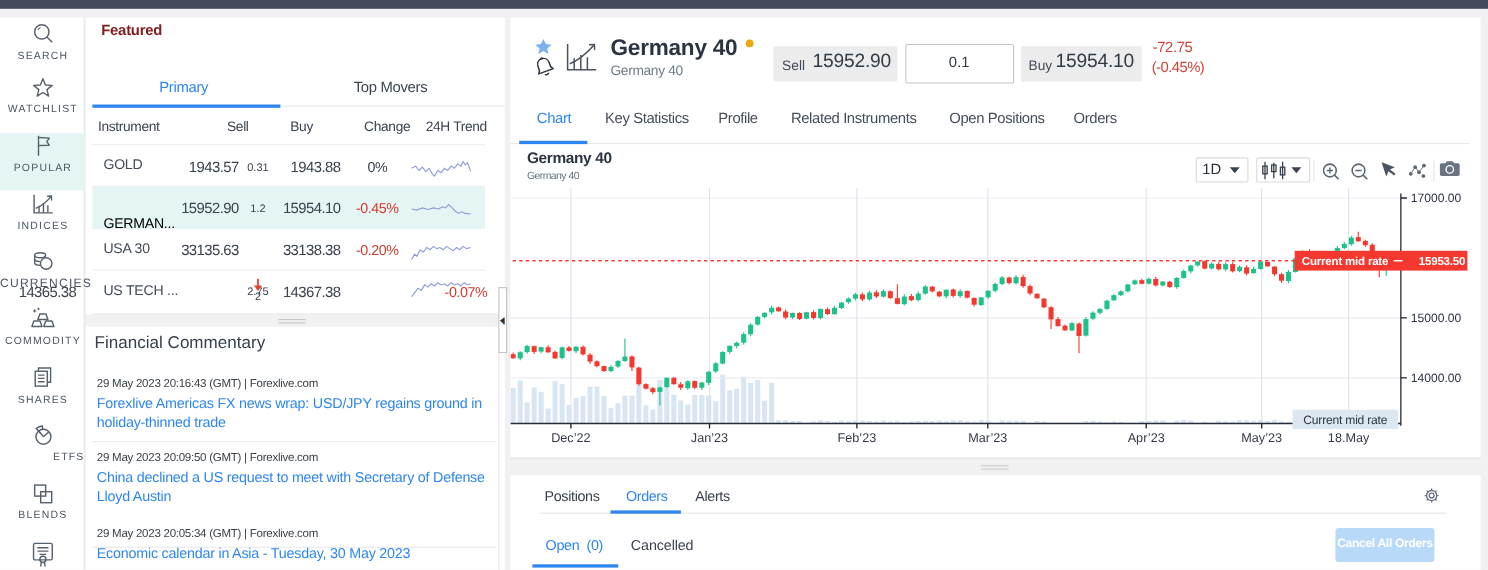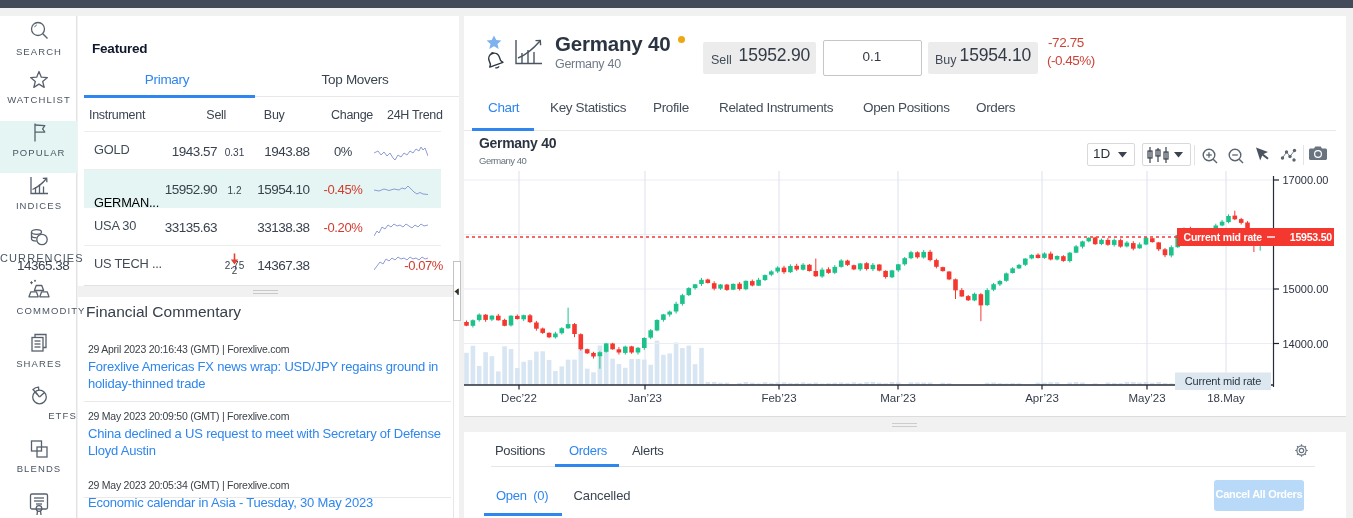--- a/index.html
+++ b/index.html
@@ -43,21 +43,21 @@
     <path d="M4.5,10.4 C4.5,11.7 6.7,12.7 9.5,12.7" stroke="#57616e" stroke-width="1.3" fill="none"></path>
     <circle cx="15" cy="14.5" r="5.2" stroke="#57616e" stroke-width="1.3" fill="none"></circle>
   </svg>
 <div class="abs" style="font-size:11px;color:#4a5562;line-height:1;font-weight:400;left:0px;top:253.2px;white-space:nowrap;width:78px;text-align:center;letter-spacing:1.1px;">CURRENCIES</div>
 <svg class="abs" style="left:27px;top:278px" width="24" height="24" viewBox="0 0 24 24">
     <path d="M9.2,7.5 L14.8,7.5 L16.6,12.5 L7.4,12.5 Z" stroke="#57616e" stroke-width="1.3" fill="none" stroke-linejoin="round"></path>
     <path d="M3.8,13.8 L9.4,13.8 L11.2,18.8 L2,18.8 Z" stroke="#57616e" stroke-width="1.3" fill="none" stroke-linejoin="round"></path>
     <path d="M14.6,13.8 L20.2,13.8 L22,18.8 L12.8,18.8 Z" stroke="#57616e" stroke-width="1.3" fill="none" stroke-linejoin="round"></path>
     <path d="M4.5,3.2 L4.5,6.2 M3,4.7 L6,4.7 M8,1.8 L8,3.8 M7,2.8 L9,2.8" stroke="#57616e" stroke-width="1" fill="none"></path>
   </svg>
-<div class="abs" style="font-size:9.5px;color:#4a5562;line-height:1;font-weight:400;left:0px;top:306.2px;white-space:nowrap;width:78px;text-align:center;letter-spacing:1.1px;margin-left:12px;">COMMODITY</div>
+<div class="abs" style="font-size:9.5px;color:#4a5562;line-height:1;font-weight:400;left:0px;top:306.2px;white-space:nowrap;width:78px;text-align:center;letter-spacing:1.1px;">COMMODITY</div>
 <svg class="abs" style="left:27px;top:331px" width="24" height="24" viewBox="0 0 24 24">
     <path d="M8,6.5 L8,3.5 L19,3.5 L19,16.5 L16,16.5" stroke="#57616e" stroke-width="1.3" fill="none"></path>
     <rect x="5" y="6.5" width="11" height="13.5" stroke="#57616e" stroke-width="1.3" fill="none"></rect>
     <line x1="7.5" y1="10" x2="13.5" y2="10" stroke="#57616e" stroke-width="1.3" fill="none"></line>
     <line x1="7.5" y1="13" x2="13.5" y2="13" stroke="#57616e" stroke-width="1.3" fill="none"></line>
     <line x1="7.5" y1="16" x2="13.5" y2="16" stroke="#57616e" stroke-width="1.3" fill="none"></line>
   </svg>
 <div class="abs" style="font-size:9.5px;color:#4a5562;line-height:1;font-weight:400;left:0px;top:358.7px;white-space:nowrap;width:78px;text-align:center;letter-spacing:1.1px;">SHARES</div>
 <svg class="abs" style="left:27px;top:384px" width="24" height="24" viewBox="0 0 24 24">
     <circle cx="12.5" cy="13" r="6.8" stroke="#57616e" stroke-width="1.3" fill="none"></circle>
@@ -72,21 +72,21 @@
   </svg>
 <div class="abs" style="font-size:9.5px;color:#4a5562;line-height:1;font-weight:400;left:0px;top:463.7px;white-space:nowrap;width:78px;text-align:center;letter-spacing:1.1px;">BLENDS</div>
 <svg class="abs" style="left:27px;top:492px" width="24" height="24" viewBox="0 0 24 24">
     <rect x="3.5" y="2" width="17" height="15" rx="1.5" stroke="#57616e" stroke-width="1.3" fill="none"></rect>
     <line x1="7" y1="6" x2="17" y2="6" stroke="#57616e" stroke-width="1.3" fill="none"></line>
     <line x1="7" y1="9" x2="17" y2="9" stroke="#57616e" stroke-width="1.3" fill="none"></line>
     <line x1="9" y1="12" x2="15" y2="12" stroke="#57616e" stroke-width="1.3" fill="none"></line>
     <circle cx="12" cy="16.5" r="2.8" stroke="#57616e" stroke-width="1.3" fill="none"></circle>
     <path d="M10.5,19 L10,23 M13.5,19 L14,23" stroke="#57616e" stroke-width="1.3" fill="none"></path>
   </svg>
-<div class="abs" style="font-size:13.5px;color:#0f172a;line-height:1;font-weight:700;letter-spacing:-0.2px;left:92px;top:42px;white-space:nowrap;">Featured</div>
+<div class="abs" style="font-size:13.5px;color:#7f1d1d;line-height:1;font-weight:700;letter-spacing:-0.2px;left:92px;top:21px;white-space:nowrap;">Featured</div>
 <div class="abs" style="font-size:13.5px;color:#2e86ee;line-height:1;font-weight:400;letter-spacing:-0.3px;left:67px;top:72.9px;width:200px;text-align:center;">Primary</div>
 <div class="abs" style="font-size:13.5px;color:#3a4450;line-height:1;font-weight:400;letter-spacing:-0.3px;left:255px;top:72.9px;width:200px;text-align:center;">Top Movers</div>
 <div class="abs" style="left:84px;top:95px;width:171px;height:3px;background:#2e86ee;"></div>
 <div class="abs" style="left:255px;top:96.2px;width:204px;height:1.2px;background:#e8e8e8;"></div>
 <div class="abs" style="font-size:12.5px;color:#3b4450;line-height:1;font-weight:400;letter-spacing:-0.3px;left:89px;top:109.4px;white-space:nowrap;">Instrument</div>
 <div class="abs" style="font-size:12.5px;color:#3b4450;line-height:1;font-weight:400;letter-spacing:-0.3px;left:26px;top:109.4px;width:200px;text-align:right;">Sell</div>
 <div class="abs" style="font-size:12.5px;color:#3b4450;line-height:1;font-weight:400;letter-spacing:-0.3px;left:84.5px;top:109.4px;width:200px;text-align:right;">Buy</div>
 <div class="abs" style="font-size:12.5px;color:#3b4450;line-height:1;font-weight:400;letter-spacing:-0.3px;left:173px;top:109.4px;width:200px;text-align:right;">Change</div>
 <div class="abs" style="font-size:12.5px;color:#3b4450;line-height:1;font-weight:400;letter-spacing:-0.3px;left:387px;top:109.4px;white-space:nowrap;">24H Trend</div>
 <div class="abs" style="left:84px;top:131px;width:357px;height:1px;background:#ededed;"></div>
@@ -128,21 +128,21 @@
 <svg class="abs" style="left:374px;top:217px" width="54" height="22" viewBox="0 0 54 22">
     <polyline points="0.0,19.0 3.0,14.0 5.0,16.0 8.0,10.0 11.0,12.0 14.0,8.0 17.0,10.0 20.0,7.0 23.0,9.0 26.0,8.0 29.0,10.0 32.0,7.0 35.0,9.0 38.0,11.0 41.0,8.0 44.0,10.0 47.0,7.0 50.0,9.0 54.0,8.0" fill="none" stroke="#8d9cd8" stroke-width="1"></polyline>
   </svg>
 <svg class="abs" style="left:374px;top:250px" width="54" height="22" viewBox="0 0 54 22">
     <polyline points="0.0,20.0 3.0,16.0 6.0,12.0 9.0,14.0 12.0,9.0 15.0,11.0 18.0,8.0 21.0,10.0 24.0,7.0 27.0,9.0 30.0,8.0 33.0,10.0 36.0,7.0 39.0,9.0 42.0,8.0 45.0,10.0 48.0,7.0 51.0,9.0 54.0,8.0" fill="none" stroke="#8d9cd8" stroke-width="1"></polyline>
   </svg>
 <div class="abs" style="left:78px;top:285.5px;width:381px;height:11px;background:#f1f1f2;"></div>
 <div class="abs" style="left:253px;top:289.5px;width:25px;height:1.2px;background:#c9c9c9;"></div>
 <div class="abs" style="left:253px;top:292.5px;width:25px;height:1.2px;background:#c9c9c9;"></div>
 <div class="abs" style="font-size:15.5px;color:#37404c;line-height:1;font-weight:400;left:86px;top:303.8px;white-space:nowrap;">Financial Commentary</div>
-<div class="abs" style="font-size:10.5px;color:#3b4248;line-height:1;font-weight:400;letter-spacing:-0.25px;left:88px;top:343.8px;white-space:nowrap;">29 April 2023 20:16:43 (GMT) | Forexlive.com</div>
+<div class="abs" style="font-size:10.5px;color:#3b4248;line-height:1;font-weight:400;letter-spacing:-0.25px;left:88px;top:343.8px;white-space:nowrap;">29 May 2023 20:16:43 (GMT) | Forexlive.com</div>
 <div class="abs" style="font-size:13px;color:#2e86ee;line-height:1;font-weight:400;letter-spacing:-0.2px;left:88px;top:359.9px;white-space:nowrap;">Forexlive Americas FX news wrap: USD/JPY regains ground in</div>
 <div class="abs" style="font-size:13px;color:#2e86ee;line-height:1;font-weight:400;letter-spacing:-0.2px;left:88px;top:376.7px;white-space:nowrap;">holiday-thinned trade</div>
 <div class="abs" style="left:84px;top:400.5px;width:367px;height:1px;background:#e9e9e9;"></div>
 <div class="abs" style="font-size:10.5px;color:#3b4248;line-height:1;font-weight:400;letter-spacing:-0.25px;left:88px;top:411.1px;white-space:nowrap;">29 May 2023 20:09:50 (GMT) | Forexlive.com</div>
 <div class="abs" style="font-size:13px;color:#2e86ee;line-height:1;font-weight:400;letter-spacing:-0.2px;left:88px;top:427.2px;white-space:nowrap;">China declined a US request to meet with Secretary of Defense</div>
 <div class="abs" style="font-size:13px;color:#2e86ee;line-height:1;font-weight:400;letter-spacing:-0.2px;left:88px;top:444.0px;white-space:nowrap;">Lloyd Austin</div>
 <div class="abs" style="left:84px;top:496.6px;width:367px;height:1px;background:#e9e9e9;"></div>
 <div class="abs" style="font-size:10.5px;color:#3b4248;line-height:1;font-weight:400;letter-spacing:-0.25px;left:88px;top:479.7px;white-space:nowrap;">29 May 2023 20:05:34 (GMT) | Forexlive.com</div>
 <div class="abs" style="font-size:13px;color:#2e86ee;line-height:1;font-weight:400;letter-spacing:-0.2px;left:88px;top:495.8px;white-space:nowrap;">Economic calendar in Asia - Tuesday, 30 May 2023</div>
 <div class="abs" style="left:452.5px;top:297px;width:1px;height:221px;background:#e7e7e7;"></div>

